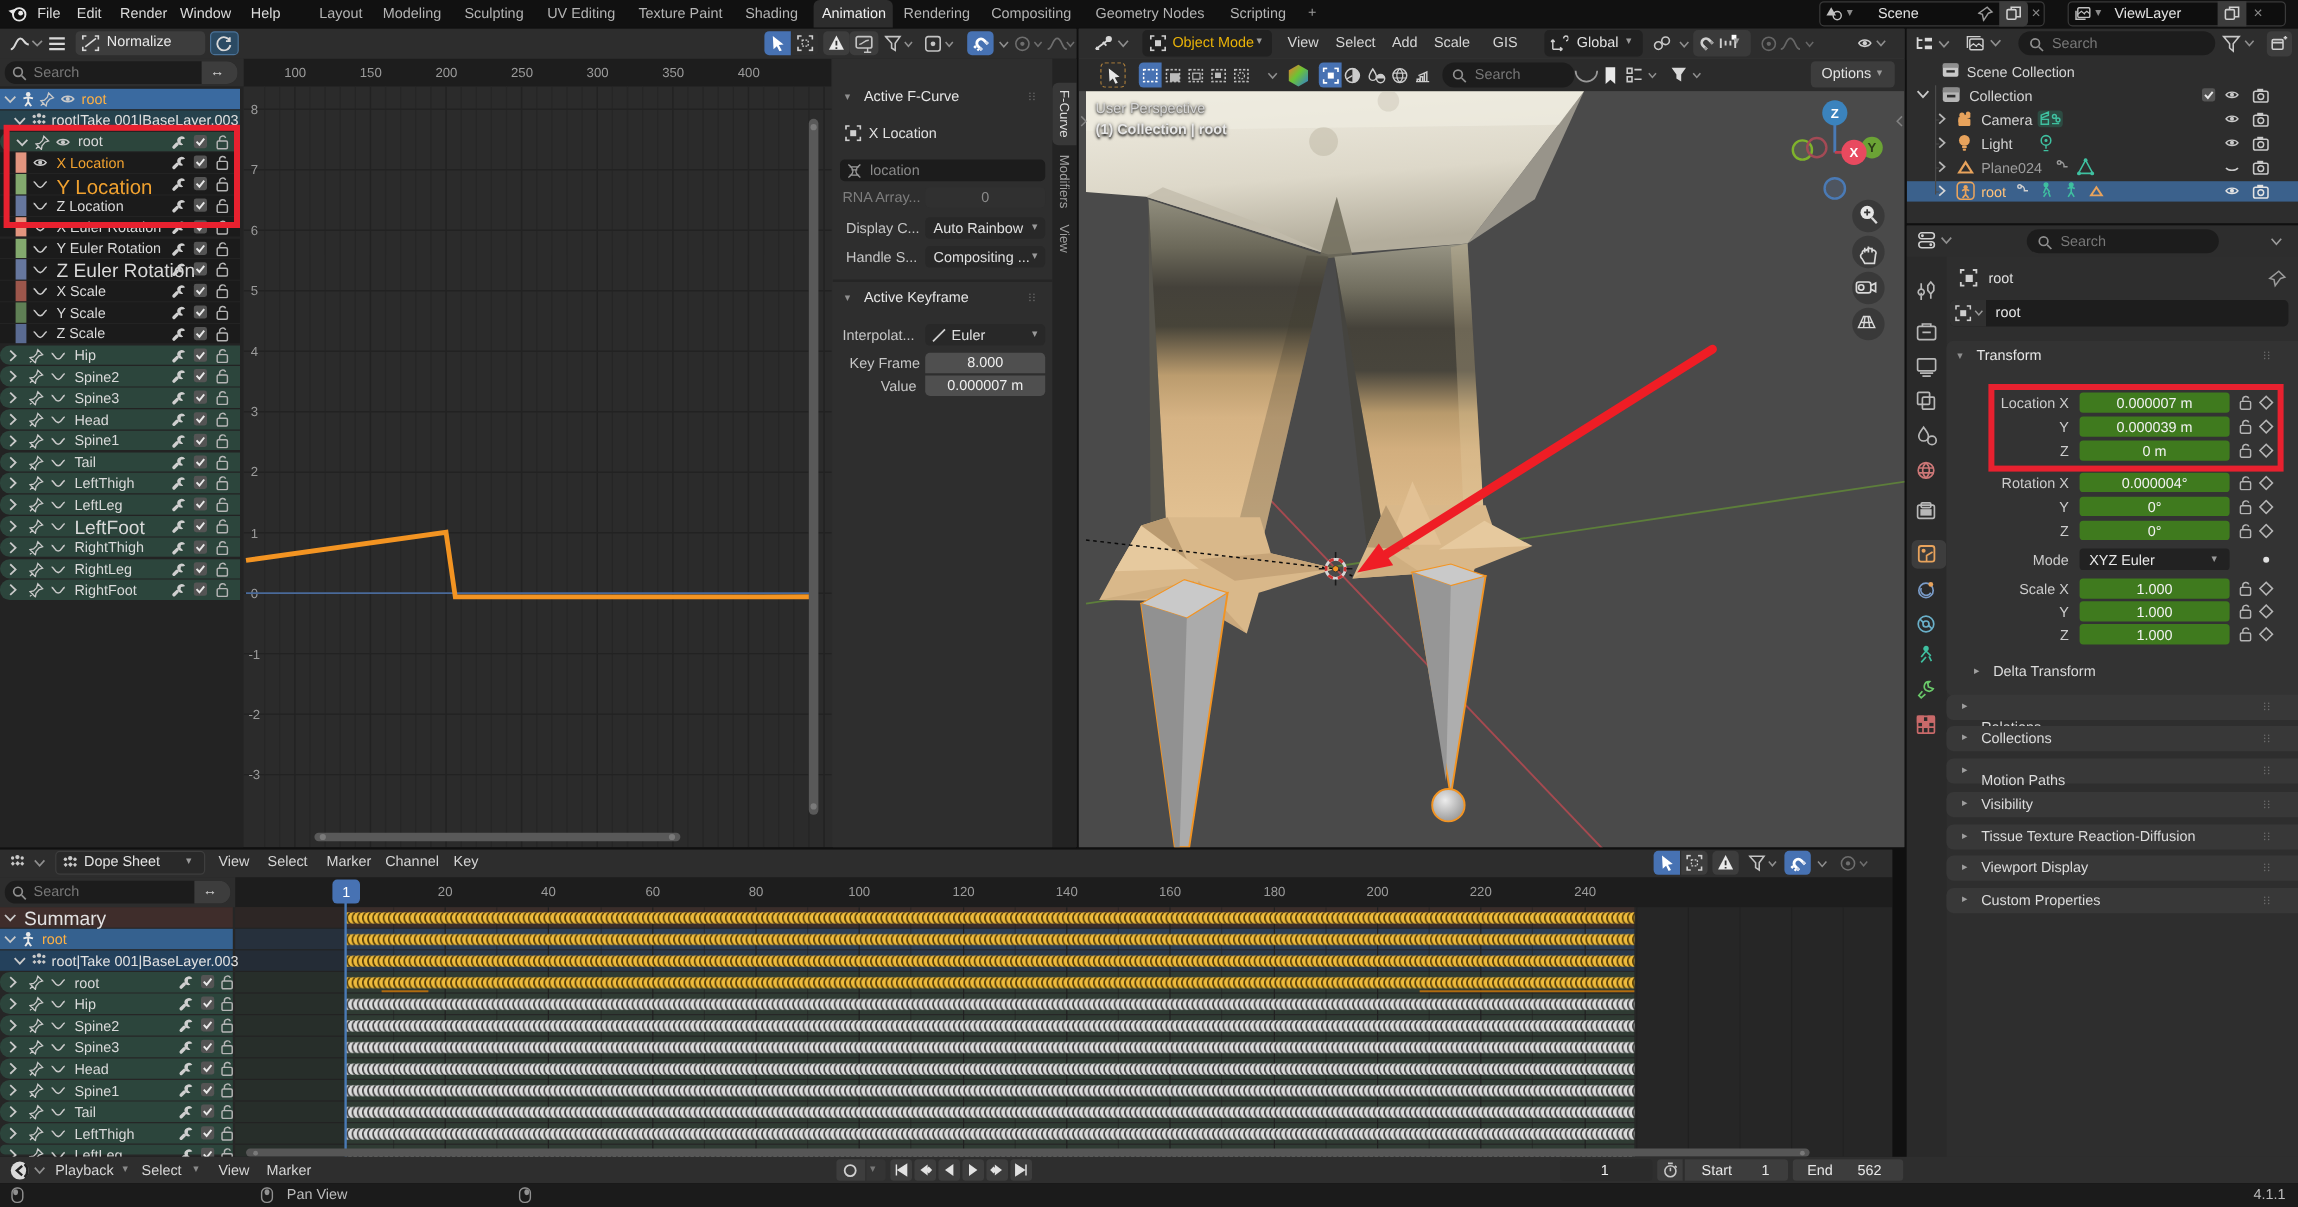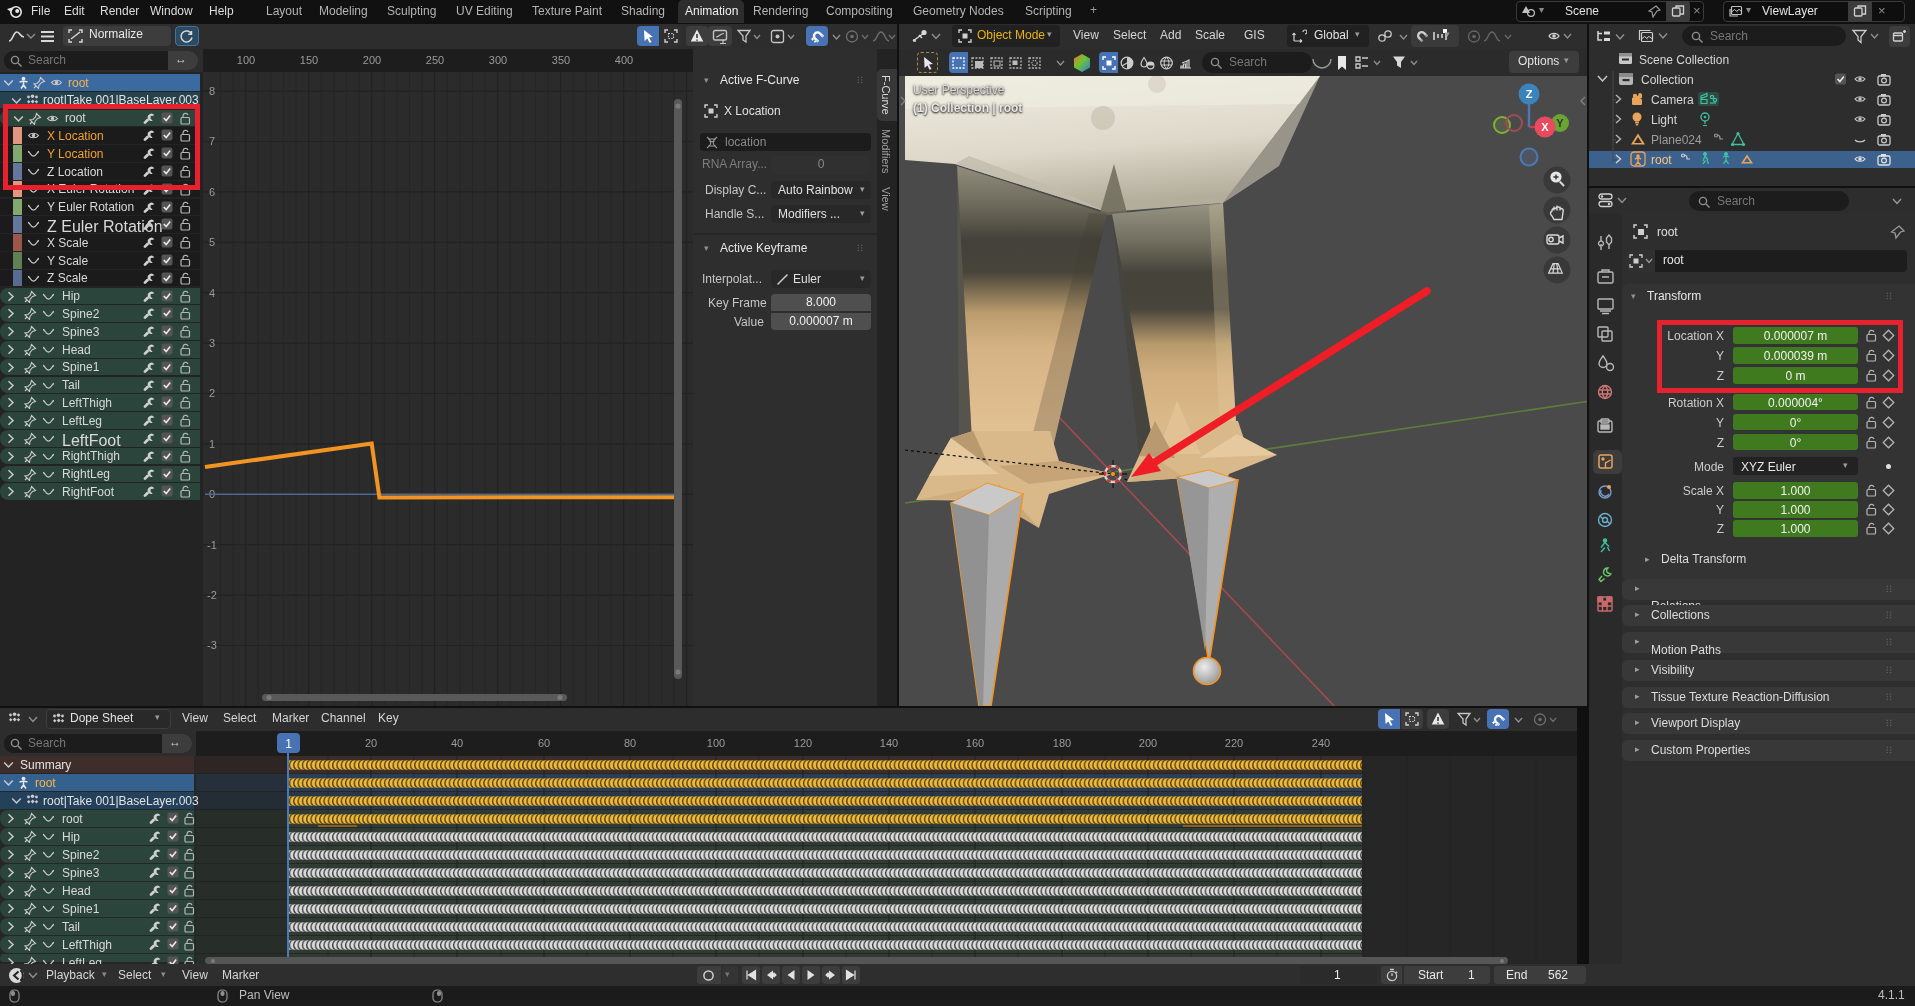--- a/index.html
+++ b/index.html
@@ -303,21 +303,21 @@
         </svg>
         <svg class="abs" style="left:179px;top:2px" width="13" height="13" viewBox="0 0 13 13">
           <use href="#lock"></use>
         </svg>
       </div>
 <div class="abs" style="left:0;top:73.2px;width:200px;height:16.5px;background:#1b1b1b;border-radius:0;">
         <div class="abs" style="left:13px;top:0;width:9px;height:16.5px;background:#83a96e"></div>
         <svg class="abs" style="left:27px;top:2px" width="13" height="13" viewBox="0 0 13 13">
           <use href="#fcu"></use>
         </svg>
-        <span class="txt" style="left:47px;top:1.5px;color:#f0a12f;font-size:12px">Y Location</span>
+        <span class="txt" style="left:47px;top:1.5px;color:#f0a12f;font-size:17px">Y Location</span>
         <svg class="abs" style="left:142px;top:2px" width="13" height="13" viewBox="0 0 13 13">
           <use href="#wrench"></use>
         </svg>
         <svg class="abs" style="left:161px;top:2px" width="13" height="13" viewBox="0 0 13 13">
           <use href="#chk"></use>
         </svg>
         <svg class="abs" style="left:179px;top:2px" width="13" height="13" viewBox="0 0 13 13">
           <use href="#lock"></use>
         </svg>
       </div>
@@ -703,21 +703,21 @@
     <span class="txt" style="left:31px;top:86px;color:#8a8a8a">location</span>
     <span class="txt" style="left:8px;top:108px;color:#7d7d7d">RNA Array...</span>
     <div class="abs" style="left:77px;top:107px;width:100px;height:17px;background:#303030;border-radius:4px"></div>
     <span class="txt" style="left:77px;top:108px;color:#8a8a8a;width:100px;text-align:center">0</span>
     <span class="txt" style="left:11px;top:134px;color:#c6c6c6">Display C...</span>
     <div class="abs" style="left:77px;top:132px;width:100px;height:18px;background:#282828;border-radius:4px"></div>
     <span class="txt" style="left:84px;top:134px;color:#e0e0e0">Auto Rainbow</span>
     <span class="txt" style="left:166px;top:135px;color:#9a9a9a;font-size:9px">▾</span>
     <span class="txt" style="left:11px;top:158px;color:#c6c6c6">Handle S...</span>
     <div class="abs" style="left:77px;top:156px;width:100px;height:18px;background:#282828;border-radius:4px"></div>
-    <span class="txt" style="left:84px;top:158px;color:#e0e0e0">Modifiers ...</span>
+    <span class="txt" style="left:84px;top:158px;color:#e0e0e0">Compositing ...</span>
     <span class="txt" style="left:166px;top:159px;color:#9a9a9a;font-size:9px">▾</span>
     <div class="abs" style="left:0;top:184px;width:183px;height:2px;background:#252525"></div>
     <span class="txt" style="left:10px;top:194px;color:#8f8f8f;font-size:9px">▾</span>
     <span class="txt" style="left:26px;top:192px;color:#e6e6e6">Active Keyframe</span>
     <span class="txt" style="left:163px;top:192px;color:#6e6e6e;font-size:9px;letter-spacing:1px">⁝⁝</span>
     <span class="txt" style="left:8px;top:223px;color:#c6c6c6">Interpolat...</span>
     <div class="abs" style="left:77px;top:221px;width:100px;height:18px;background:#282828;border-radius:4px"></div>
     <svg class="abs" style="left:82px;top:224px" width="13" height="13" viewBox="0 0 13 13">
         <path d="M1.5,11.5 L11.5,1.5" stroke="#d0d0d0" stroke-width="1.4"></path>
       </svg>
@@ -1523,21 +1523,21 @@
     <rect x="81" y="2" width="23" height="20" rx="4" fill="#4772b3"></rect>
     <text x="92.5" y="16.5" fill="#fff" font-size="12" font-family="Liberation Sans" text-anchor="middle">1</text>
     <rect x="9" y="226" width="1300" height="7" rx="3.5" fill="#565656" opacity="0"></rect>
   </svg>
 
   <div class="abs" style="left:0;top:0;width:196px;height:256px">
       <div class="abs" style="left:0;top:48.0px;width:194px;height:17px;background:#3f2d2b;border-radius:0;">
         <svg class="abs" style="left:2px;top:2px" width="13" height="13" viewBox="0 0 13 13">
           <use href="#chevD"></use>
         </svg>
-        <span class="txt" style="left:20px;top:1.5px;color:#e2e2e2;font-size:12px">Summary</span>
+        <span class="txt" style="left:20px;top:1.5px;color:#e2e2e2;font-size:16px">Summary</span>
       </div>
 <div class="abs" style="left:0;top:66.0px;width:194px;height:17px;background:#35618f;border-radius:0;">
         <svg class="abs" style="left:2px;top:2px" width="13" height="13" viewBox="0 0 13 13">
           <use href="#chevD"></use>
         </svg>
         <svg class="abs" style="left:17px;top:2px" width="13" height="13" viewBox="0 0 13 13">
           <use href="#person"></use>
         </svg>
         <span class="txt" style="left:35px;top:1.5px;color:#ffb143;font-size:12px">root</span>
       </div>

